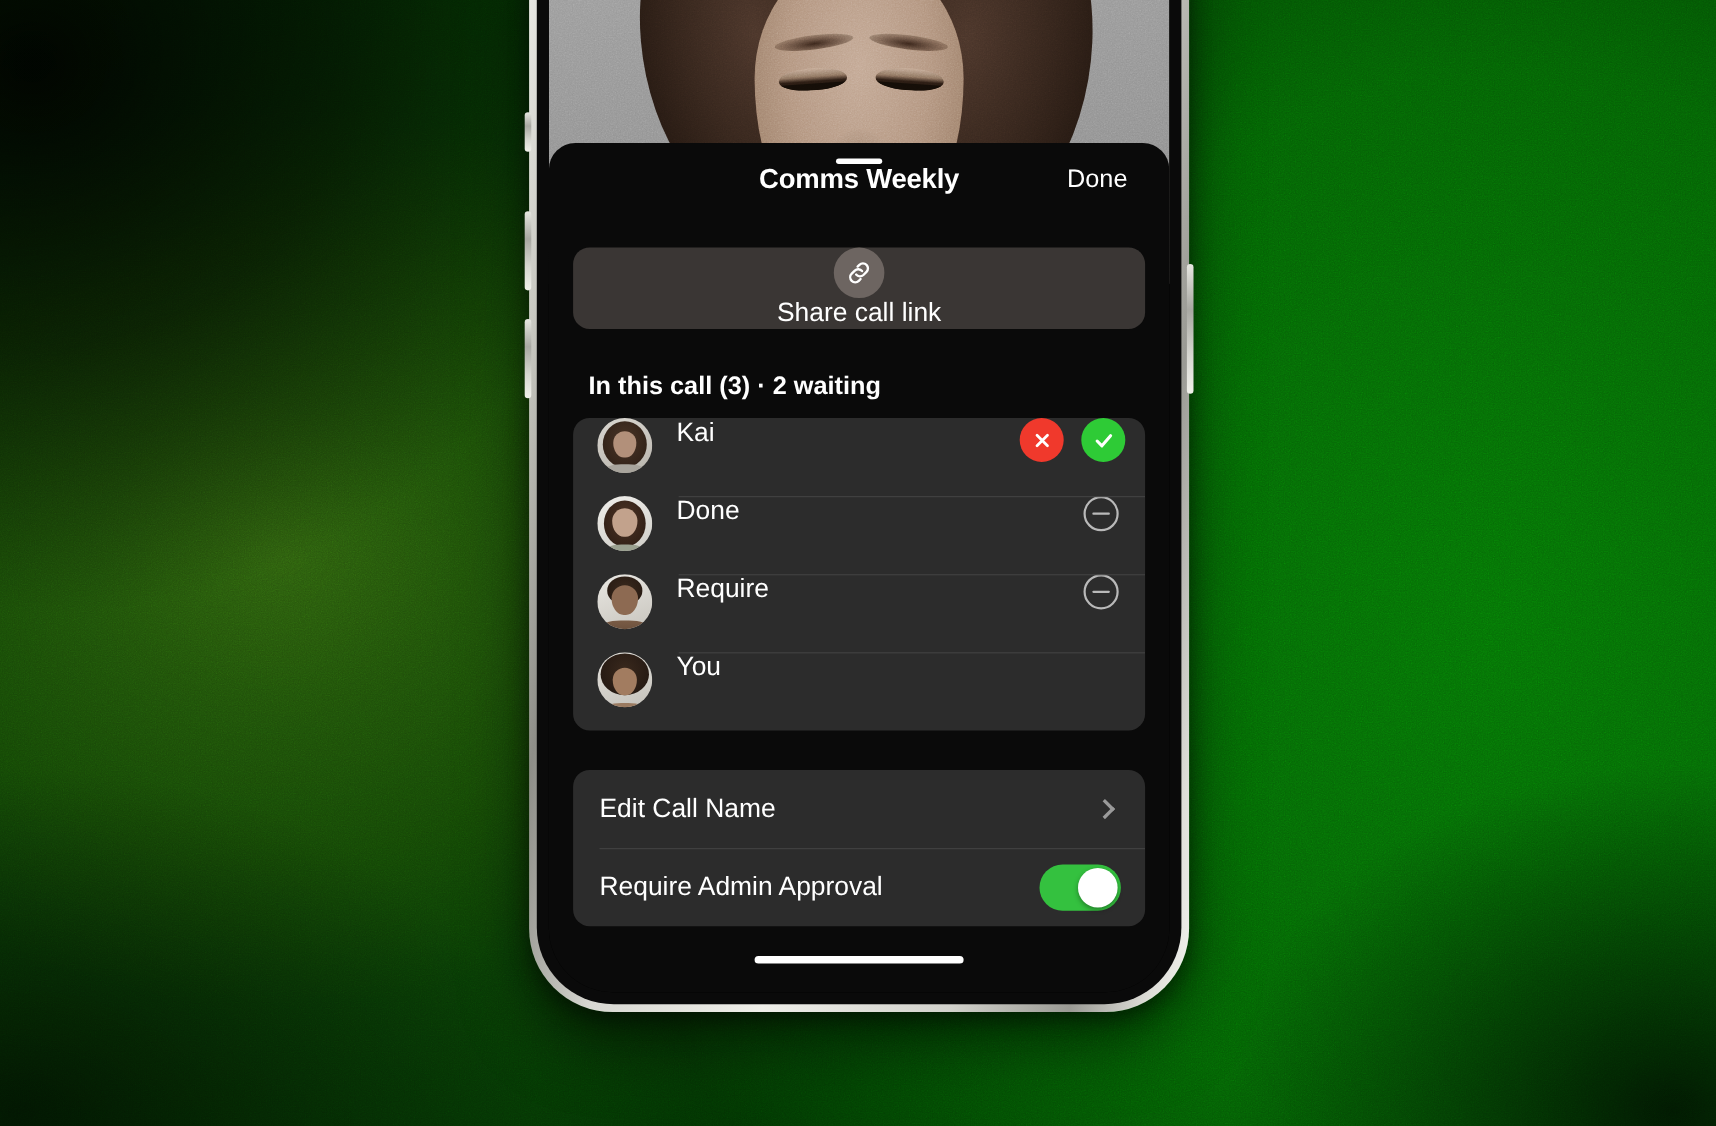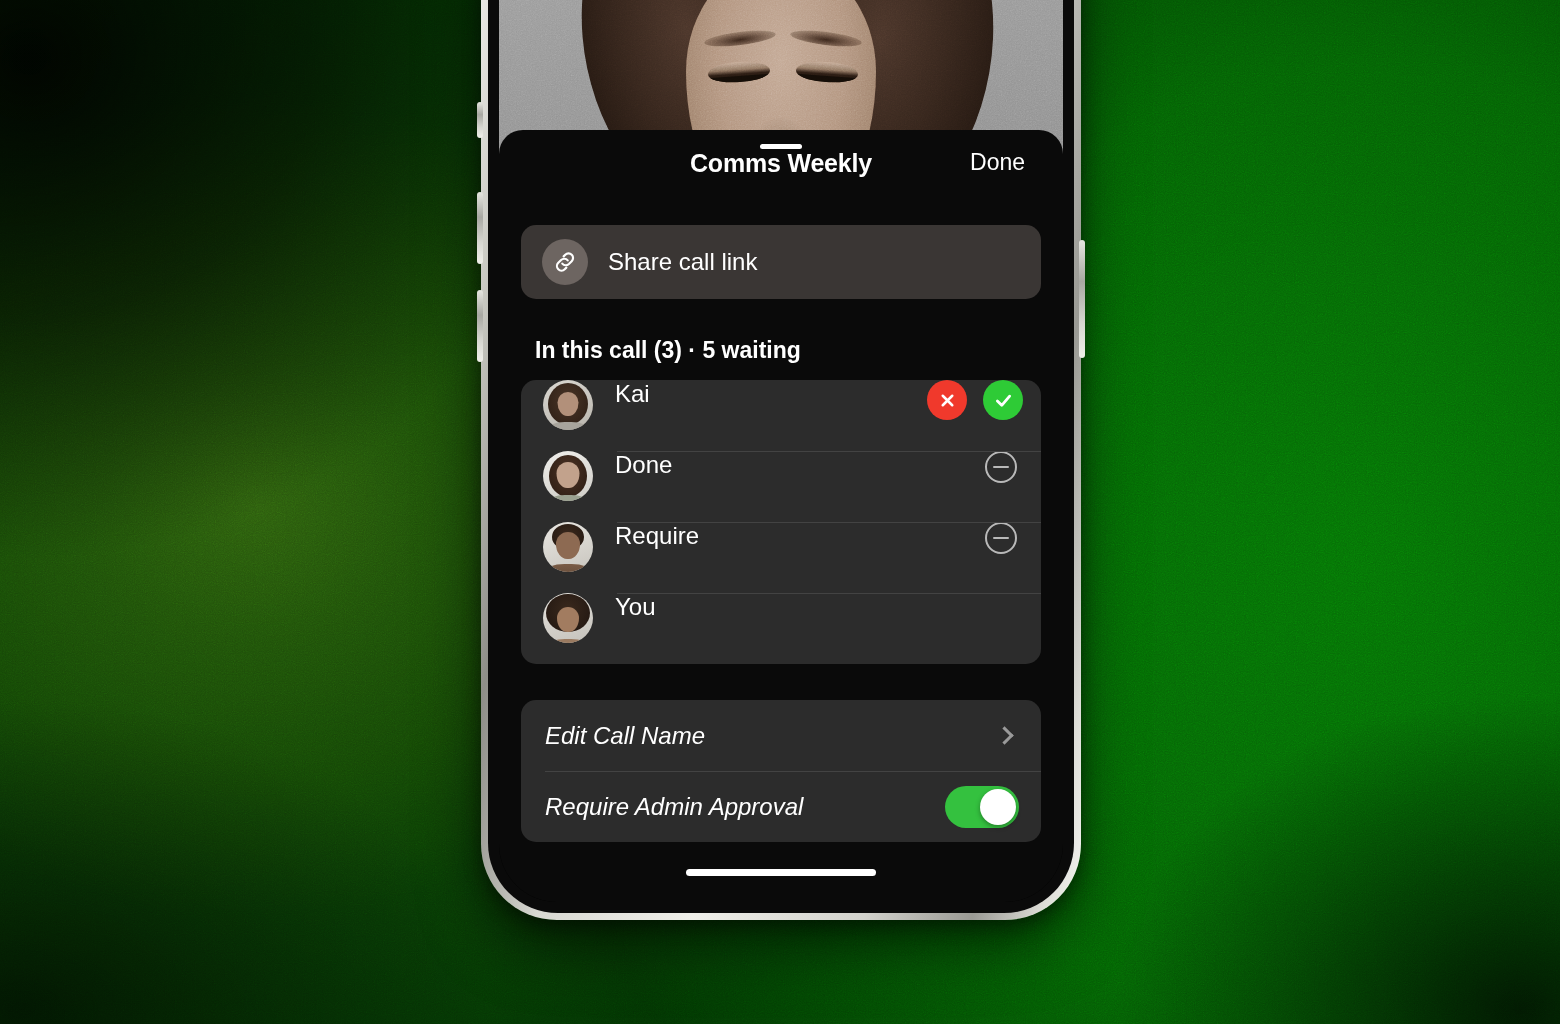--- a/index.html
+++ b/index.html
@@ -201,26 +201,26 @@
     font-size: 23px;
     font-weight: normal;
     color: #fff;
     cursor: pointer;
   }
 
   
   #share-card {
     display: flex;
     align-items: center;
-    gap: 20px;
     height: 74px;
     padding: 0 21px;
     border-radius: 15px;
     background: #3a3634;
     cursor: pointer;
+    flex-direction: column;
   }
   #link-icon-circle {
     width: 46px; height: 46px;
     border-radius: 50%;
     background: #6d6561;
     display: flex;
     align-items: center;
     justify-content: center;
     flex: 0 0 auto;
   }
@@ -328,21 +328,20 @@
     background: #b9b9b9;
     border-radius: 1px;
   }
 
   
   #settings-card {
     margin-top: 36px;
     border-radius: 15px;
     background: #2c2c2c;
     overflow: hidden;
-    font-style: italic;
   }
   .settings-row {
     position: relative;
     display: flex;
     align-items: center;
     height: 71px;
     padding: 0 22px 0 24px;
   }
   .settings-row + .settings-row::before {
     content: "";
@@ -458,21 +457,21 @@
       <div id="share-card">
         <div id="link-icon-circle">
           <svg width="26" height="26" viewBox="0 0 24 24" fill="none" stroke="#ffffff" stroke-width="2" stroke-linecap="round">
             <path d="M9.5 13.5 a4.2 4.2 0 0 0 6.1 .35 l2.6 -2.6 a4.2 4.2 0 0 0 -5.95 -5.95 l-1.5 1.5"></path>
             <path d="M14.5 10.5 a4.2 4.2 0 0 0 -6.1 -.35 l-2.6 2.6 a4.2 4.2 0 0 0 5.95 5.95 l1.5 -1.5"></path>
           </svg>
         </div>
         <div id="share-label">Share call link</div>
       </div>
 
-      <div id="section-heading">In this call (3) · 5 waiting</div>
+      <div id="section-heading">In this call (3) · 2 waiting</div>
 
       <div id="participants-card">
 
         <div class="participant-row">
           <div class="avatar">
             <div class="av-bg" style="background:linear-gradient(160deg,#d9d6d0,#b9b5ad);"></div>
             <div class="av-hair" style="top:3px;width:40px;height:42px;background:radial-gradient(ellipse at 50% 42%,#4a3527,#2b1d14);"></div>
             <div class="av-face" style="top:12px;width:21px;height:24px;background:#b2907a;"></div>
             <div class="av-body" style="width:42px;height:18px;background:#a8a49c;"></div>
           </div>

